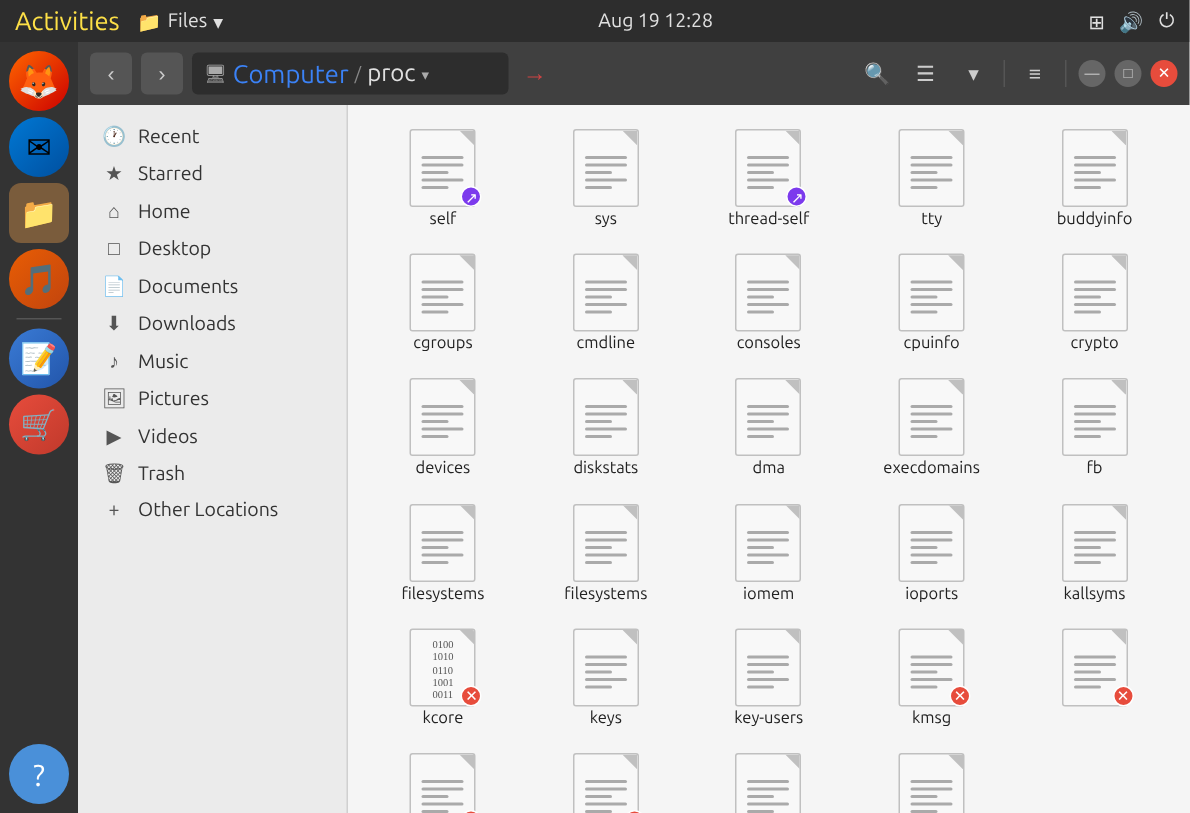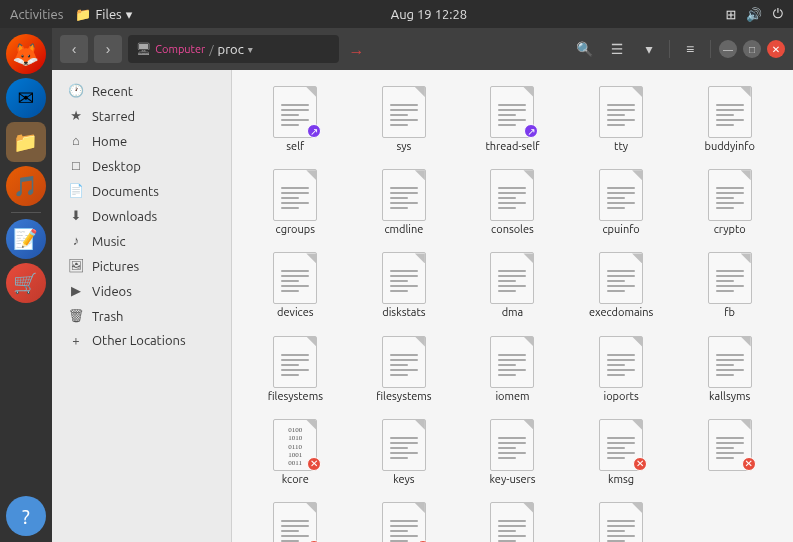--- a/index.html
+++ b/index.html
@@ -21,21 +21,21 @@
       align-items: center;
       justify-content: space-between;
       padding: 0 10px;
       color: #e0e0e0;
       font-size: 13px;
       flex-shrink: 0;
     }
     .system-bar-left { display: flex; align-items: center; gap: 12px; }
     .system-bar-center { display: flex; align-items: flex-start; gap: 8px; }
     .system-bar-right { display: flex; align-items: center; gap: 10px; }
-    .activities-btn { font-size: 13px; color: #a3a3a3; cursor: pointer; }
+    .activities-btn { font-size: 17px; color: #fde047; cursor: pointer; }
     .files-menu { display: flex; align-items: center; gap: 4px; font-size: 13px; cursor: pointer; }
 
     
     .app-area {
       display: flex;
       flex: 1;
       overflow: hidden;
     }
 
     
@@ -107,23 +107,23 @@
       align-items: center;
       background: #2d2d2d;
       border-radius: 4px;
       padding: 0 8px;
       height: 28px;
       flex: 1;
       max-width: 340px;
       gap: 4px;
     }
     .location-icon { color: #aaa; font-size: 12px; }
-    .location-text { color: #ec4899; font-size: 11px; }
+    .location-text { color: #3b82f6; font-size: 17px; }
     .location-sep { color: #888; font-size: 12px; }
-    .location-folder { color: #e0e0e0; font-size: 13px; }
+    .location-folder { color: #e0e0e0; font-size: 16px; }
     .location-dropdown { color: #aaa; font-size: 10px; }
     .toolbar-arrow {
       color: #cc4444;
       font-size: 16px;
       margin-left: 4px;
     }
     .toolbar-spacer { flex: 1; }
     .toolbar-actions { display: flex; align-items: center; gap: 4px; }
     .toolbar-btn {
       width: 28px;

